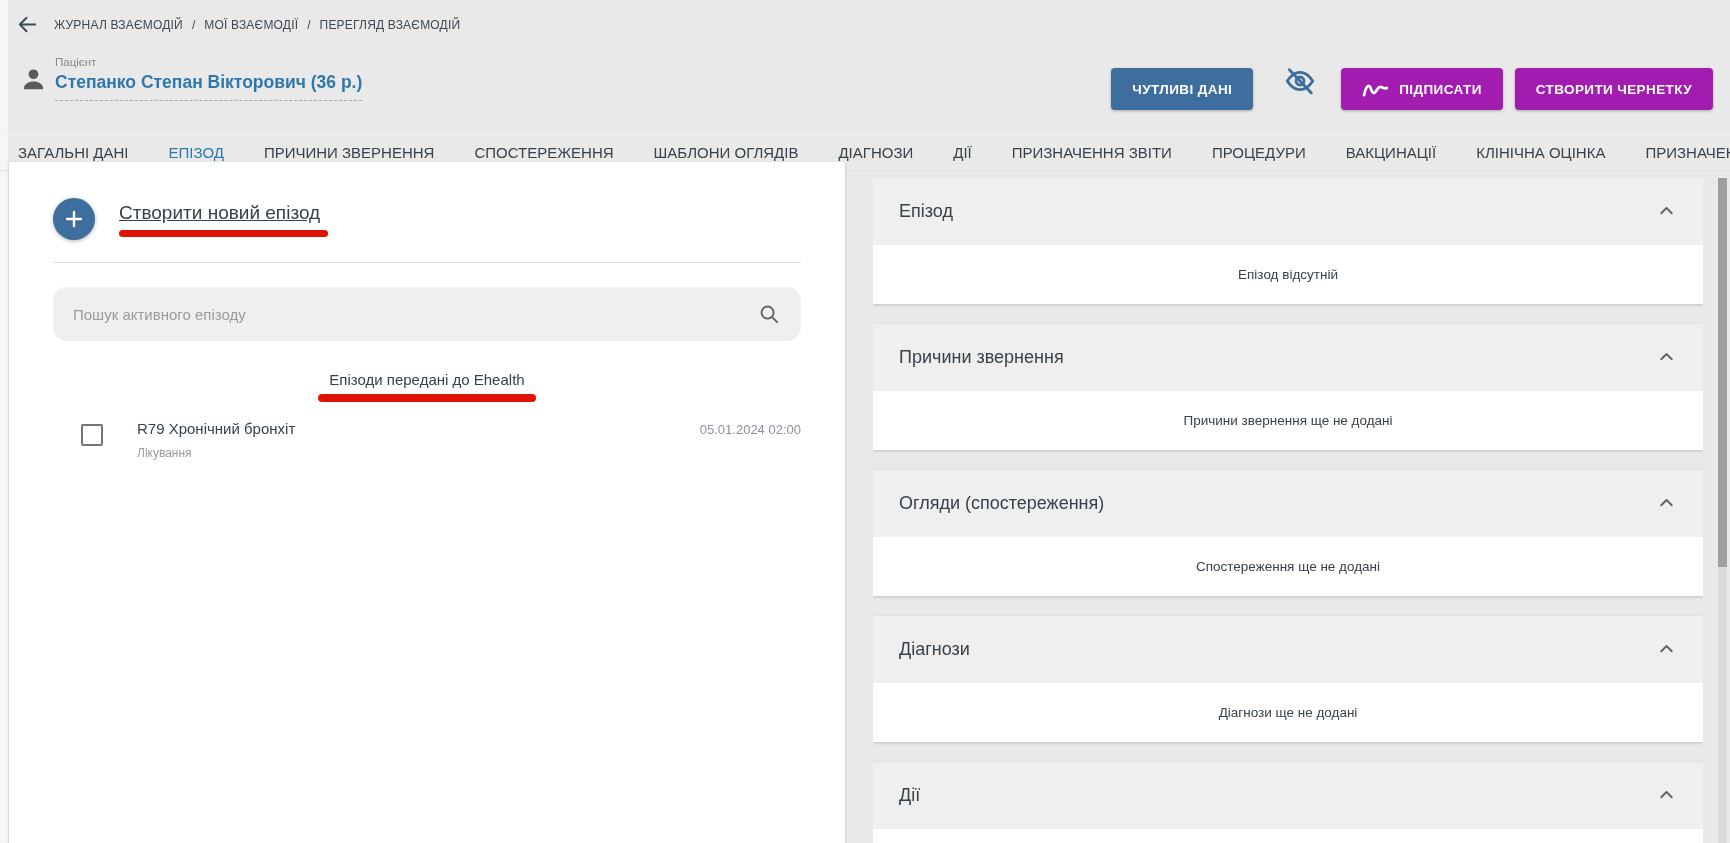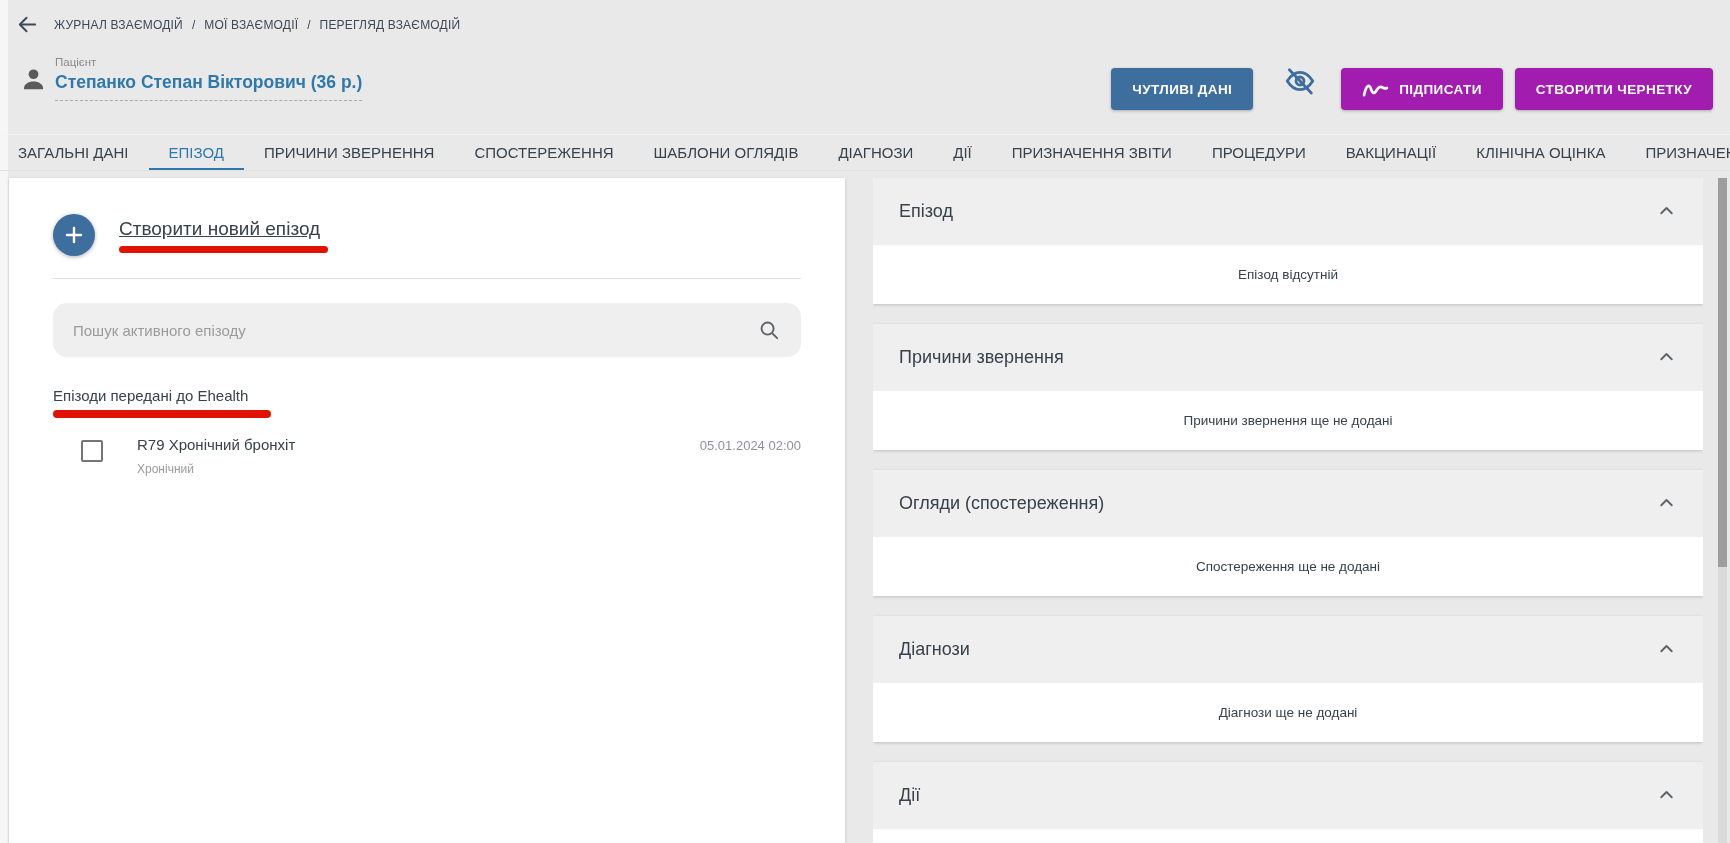--- a/index.html
+++ b/index.html
@@ -34,40 +34,40 @@
   
   .tabs { position:absolute; top:134px; left:0; right:0; height:37px;
           border-top:1px solid #f3f3f3; border-bottom:1px solid #e0e0e0;
           display:flex; align-items:stretch; padding:0 0 0 18px; }
   .tab { display:flex; align-items:center; padding:0 20px; font-size:15px; color:#37424a;
          white-space:nowrap; cursor:pointer; }
   .tab:first-child { padding-left:0; }
   .tab.active { color:#2e78ad; box-shadow:inset 0 -2px 0 #2e78ad; }
 
   
-  .left-card { position:absolute; left:9px; top:178px; width:836px; bottom:0;
+  .left-card { position:absolute; left:9px; top:162px; width:836px; bottom:0;
                background:#fff; box-shadow:0 1px 3px rgba(0,0,0,.18);
                padding:36px 44px 0 44px; }
   .create-row { display:flex; align-items:center; gap:24px; }
   .plus-btn { width:42px; height:42px; border-radius:50%; background:#3e6e9e; border:none;
               display:flex; align-items:center; justify-content:center;
               box-shadow:0 1px 4px rgba(0,0,0,.3); cursor:pointer; flex:0 0 auto; }
   .create-link-wrap { display:inline-flex; flex-direction:column; }
   .create-link { font-size:19px; color:#37424a; text-decoration:underline; cursor:pointer; }
   .red-bar { height:7px; background:#e01202; border-radius:4px; margin-top:6px; }
   .red-bar.under-link { width:calc(100% + 8px); }
   .divider { border-top:1px solid #e0e0e0; margin-top:22px; }
 
   .search-box { margin-top:24px; height:54px; background:#efefef; border-radius:14px;
                 display:flex; align-items:center; padding:0 20px; }
   .search-box input { flex:1; border:none; background:transparent; outline:none;
                       font-family:inherit; font-size:15px; color:#37424a; }
   .search-box input::placeholder { color:#9b9b9b; }
 
-  .transferred { margin-top:30px; display:flex; flex-direction:column; align-items:flex-start; }
+  .transferred { margin-top:30px; display:flex; flex-direction:column; align-items:center; }
   .transferred-title { font-size:15px; color:#37424a; }
   .red-bar.center { width:218px; height:8px; margin-top:6px; }
 
   .episode-row { margin-top:18px; display:flex; align-items:flex-start; padding-left:28px; cursor:pointer; }
   .checkbox { width:22px; height:22px; border:2px solid #757575; border-radius:2px;
               background:#fff; margin-top:4px; flex:0 0 auto; cursor:pointer; }
   .episode-texts { margin-left:34px; }
   .episode-title { font-size:15px; color:#37424a; }
   .episode-sub { font-size:12px; color:#9b9b9b; margin-top:9px; }
   .episode-date { margin-left:auto; font-size:13px; color:#908fa0; padding-top:2px; white-space:nowrap; }
@@ -189,21 +189,21 @@
 
   <div class="transferred">
     <span class="transferred-title">Епізоди передані до Ehealth</span>
     <span class="red-bar center"></span>
   </div>
 
   <div class="episode-row">
     <div class="checkbox"></div>
     <div class="episode-texts">
       <div class="episode-title">R79 Хронічний бронхіт</div>
-      <div class="episode-sub">Хронічний</div>
+      <div class="episode-sub">Лікування</div>
     </div>
     <div class="episode-date">05.01.2024 02:00</div>
   </div>
 </div>
 
 <div class="right-col">
 
   <div class="section">
     <div class="section-header">
       <span class="section-title">Епізод</span>

